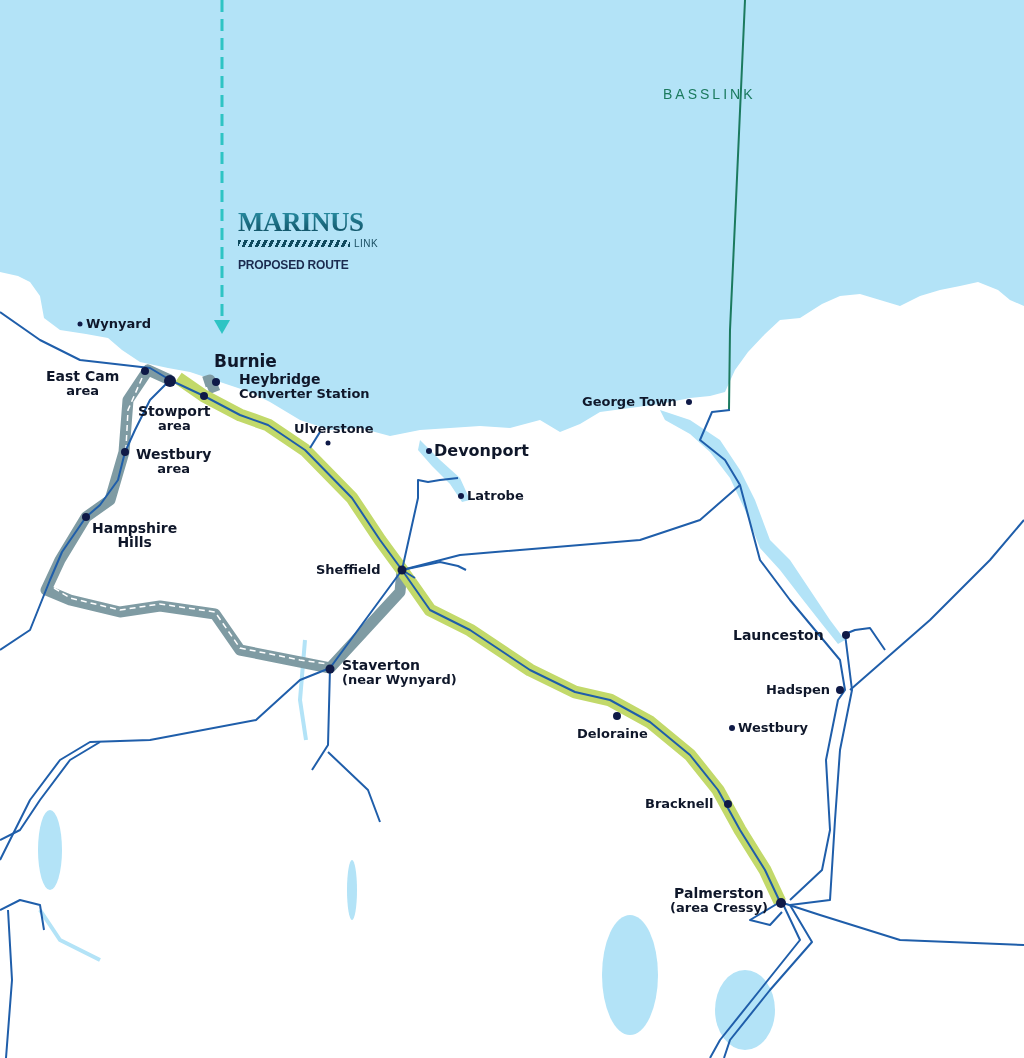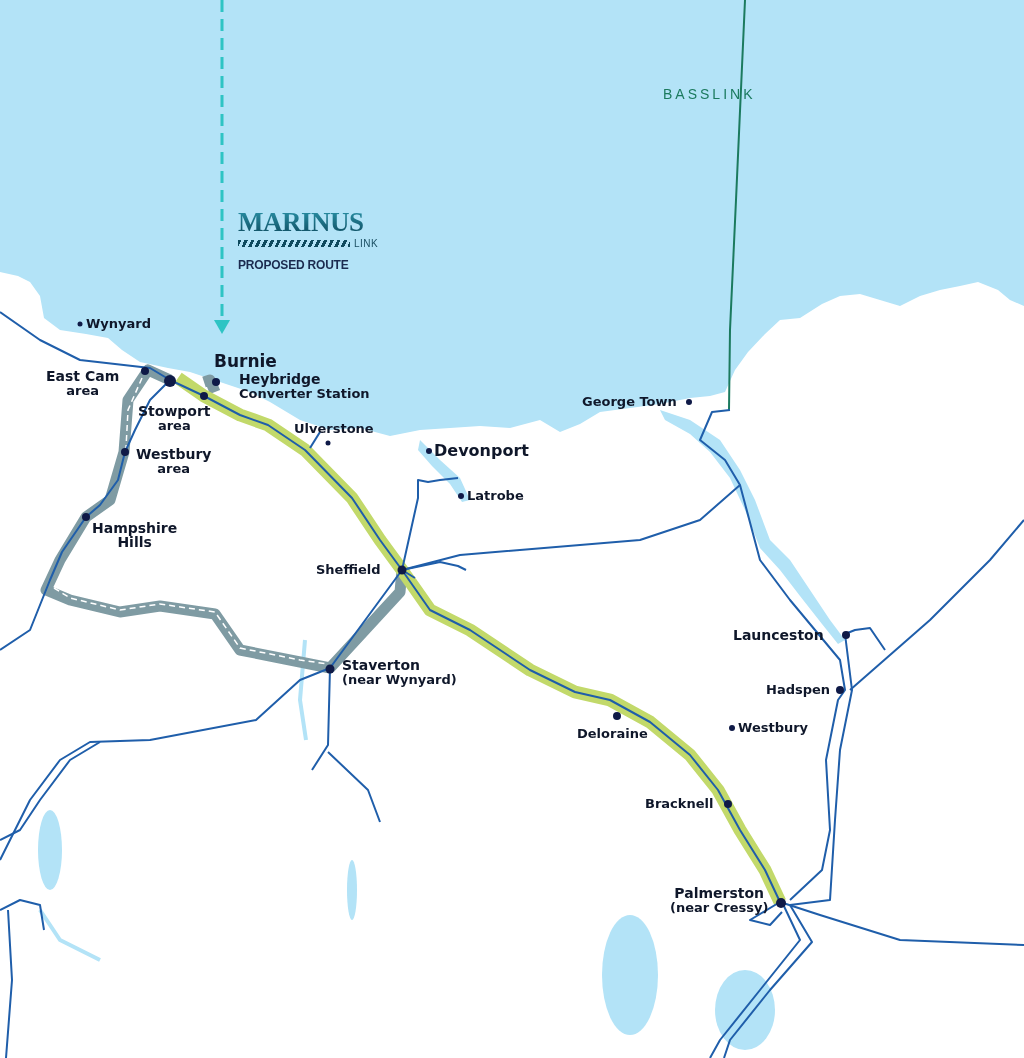--- a/index.html
+++ b/index.html
@@ -117,14 +117,14 @@
   <div class="lbl sz13" style="left:467px; top:489px;"><span>Latrobe</span></div>
   <div class="lbl sz13" style="left:582px; top:395px;"><span>George Town</span></div>
   <div class="lbl sz14 center" style="left:92px; top:521px;"><span>Hampshire</span><br><span>Hills</span></div>
   <div class="lbl sz13" style="left:316px; top:563px;"><span>Sheffield</span></div>
   <div class="lbl sz14" style="left:342px; top:658px;"><span>Staverton</span><span class="sub">(near Wynyard)</span></div>
   <div class="lbl sz14" style="left:733px; top:628px;"><span>Launceston</span></div>
   <div class="lbl sz13" style="left:766px; top:683px;"><span>Hadspen</span></div>
   <div class="lbl sz13" style="left:738px; top:721px;"><span>Westbury</span></div>
   <div class="lbl sz13" style="left:577px; top:727px;"><span>Deloraine</span></div>
   <div class="lbl sz13" style="left:645px; top:797px;"><span>Bracknell</span></div>
-  <div class="lbl sz14 center" style="left:670px; top:886px;"><span>Palmerston</span><span class="sub">(near Cressy)</span></div>
+  <div class="lbl sz14 center" style="left:670px; top:886px;"><span>Palmerston</span><span class="sub">(area Cressy)</span></div>
 </div>
 
 </body></html>

